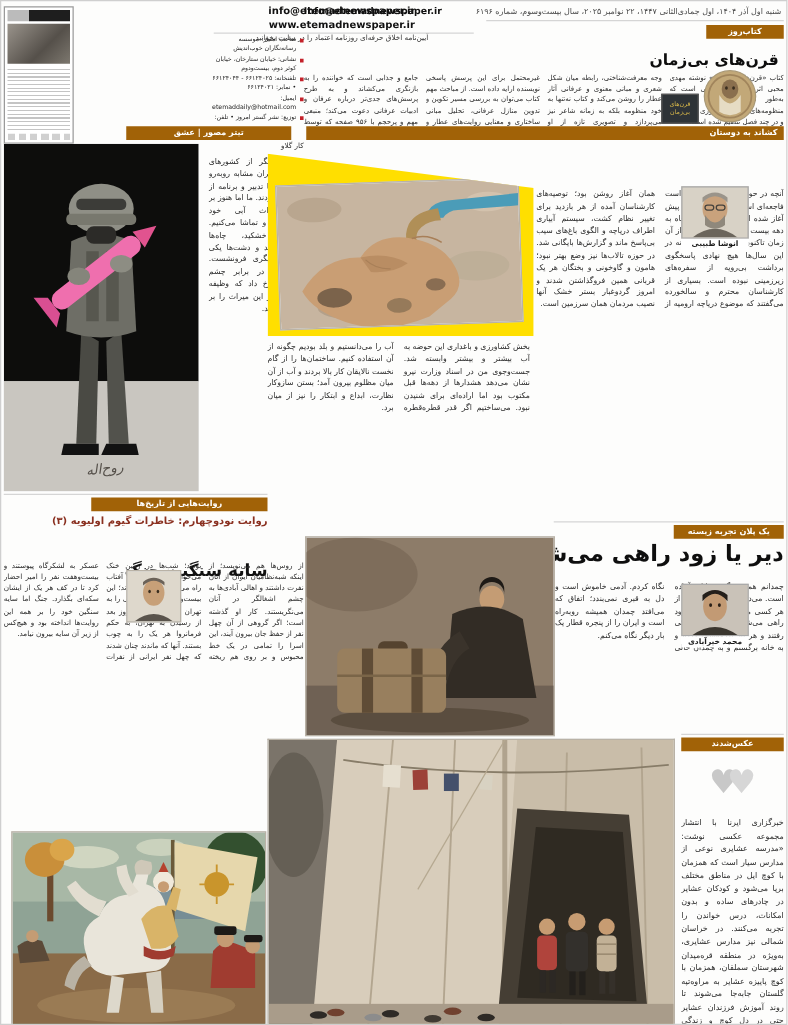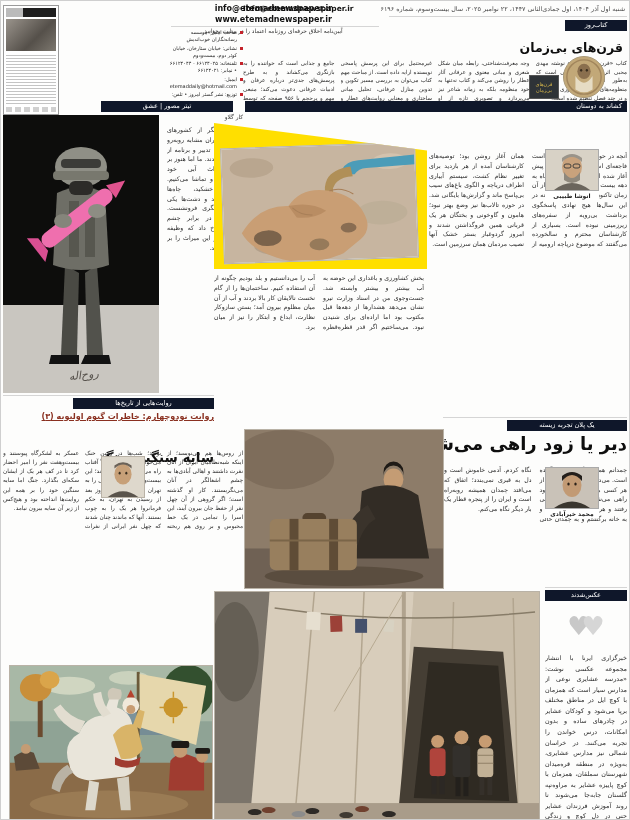--- a/index.html
+++ b/index.html
@@ -4,21 +4,21 @@
 <style>
   html,body{margin:0;padding:0;background:#e9e9e9;}
   .page{
     position:relative;width:630px;height:820px;margin:0 auto;
     background:#fdfdfc;overflow:hidden;direction:rtl;
     font-family:"DejaVu Sans",sans-serif;color:#1c1c1c;
     border:1px solid #cfcfcf;box-sizing:border-box;
   }
   .abs{position:absolute;box-sizing:border-box;}
   .red-tag{
-    background:#0f172a;color:#fff;font-size:6.5px;font-weight:normal;
+    background:#a16207;color:#fff;font-size:6.5px;font-weight:bold;
     height:11px;line-height:11px;padding:0 5px;overflow:hidden;white-space:nowrap;
   }
   .tiny{
     font-size:6.2px;line-height:1.58;text-align:justify;color:#2a2a2a;
     overflow:hidden;
   }
   .cols2{column-count:2;column-gap:8px;}
   .cols3{column-count:3;column-gap:6px;}
   .hline{height:1px;background:#d5d5d5;}
   .dateline{font-size:6.4px;color:#4a4a4a;white-space:nowrap;margin-left:26px;}
@@ -180,21 +180,21 @@
         <path d="M116 92 l18 8 l-18 8 z" fill="#e1538f"></path>
       </g>
       <ellipse cx="60" cy="106" rx="9" ry="7" fill="#85857b"></ellipse>
       <ellipse cx="94" cy="96" rx="9" ry="7" fill="#8d8d83"></ellipse>
       <text x="96" y="262" font-size="11" fill="#55504a" transform="rotate(-6 96 262)" font-style="italic">روح‌اله</text>
     </svg>
   </div>
 
   <div class="abs hline" style="top:394px;left:2px;width:211px;"></div>
   <div class="abs red-tag" style="top:397px;left:72px;width:141px;text-align:center;">روایت‌هایی از تاریخ‌ها</div>
-  <div class="abs kicker" style="top:411px;left:2px;width:211px;text-decoration:underline;">روایت نودوچهارم: خاطرات گیوم اولیویه (۳)</div>
+  <div class="abs kicker" style="top:411px;left:2px;width:211px;">روایت نودوچهارم: خاطرات گیوم اولیویه (۳)</div>
   <div class="abs subhead" style="top:448px;left:2px;width:211px;">سایه سنگین جنگ</div>
   <div class="abs tiny cols3" style="top:448px;left:2px;width:240px;height:212px;font-size:5.8px;">از روس‌ها هم می‌نویسد؛ از اینکه شبه‌نظامیان ایران از آنان نفرت داشتند و اهالی آبادی‌ها به چشم اشغالگر در آنان می‌نگریستند. کار او گذشته است؛ اگر گروهی از آن چهل نفر از حفظ جان بیرون آیند، این اسرا را تمامی در یک خط محبوس و بر روی هم ریخته بودند؛ شب‌ها در زمین خنک می‌خوابیدند و روزها در آفتاب راه می‌رفتند. حلاجی کردند؛ این بیست‌وهفت نفر اصلاحچی را به تهران فرستادند و چند روز بعد از رسیدن به تهران، به حکم فرمانروا هر یک را به چوب بستند. آنها که ماندند چنان شدند که چهل نفر ایرانی از نفرات عسکر به لشکرگاه پیوستند و بیست‌وهفت نفر را امیر احضار کرد تا در کف هر یک از ایشان سکه‌ای بگذارد. جنگ اما سایه سنگین خود را بر همه این روایت‌ها انداخته بود و هیچ‌کس از زیر آن سایه بیرون نیامد.</div>
 
   <div class="abs figure" style="top:455px;left:100px;width:44px;height:42px;">
     <svg viewBox="0 0 44 42">
       <rect width="44" height="42" fill="#ded8cc"></rect>
       <path d="M6 42 Q22 30 38 42 Z" fill="#5a544c"></path>
       <ellipse cx="22" cy="18" rx="9" ry="11" fill="#c7a078"></ellipse>
       <path d="M13 12 Q22 4 31 12 L31 9 Q22 2 13 9 Z" fill="#6b6258"></path>
       <ellipse cx="18.5" cy="17" rx="1.1" ry="1.4" fill="#3a2e1f"></ellipse>
@@ -241,21 +241,21 @@
       <circle cx="122" cy="40" r="8.5" fill="#f0e9da"></circle>
       <circle cx="122" cy="44" r="4.5" fill="#c79c72"></circle>
       <path d="M118 32 L122 24 L126 32 Z" fill="#b5432f"></path>
       <path d="M106 92 Q120 100 132 92 L130 100 Q118 106 106 100 Z" fill="#a03c30"></path>
       <path d="M4 92 Q14 84 24 88 L30 104 L6 106 Z" fill="#5c4a38"></path>
       <circle cx="16" cy="84" r="5" fill="#c49c74"></circle>
     </svg>
   </div>
 
   <div class="abs hline" style="top:416px;right:2px;width:184px;"></div>
-  <div class="abs red-tag" style="top:419px;right:2px;width:120px;text-align:center;">یک پلان تجربه زیسته</div>
+  <div class="abs red-tag" style="top:419px;right:2px;width:88px;text-align:center;">یک پلان تجربه زیسته</div>
   <div class="abs headline-lived" style="top:432px;right:2px;width:200px;">دیر یا زود راهی می‌شوم</div>
   <div class="abs tiny cols2" style="top:464px;right:2px;width:183px;height:122px;">چمدانم همیشه گوشه اتاق آماده است. می‌دانم این مکان را بهتر از هر کسی می‌فهمم اما دیر یا زود راهی می‌شوم. دوستانم یکی‌یکی رفتند و هر بار بدرقه‌شان کردم و به خانه برگشتم و به چمدان خالی نگاه کردم. آدمی خاموش است و دل به قبری نمی‌بندد؛ اتفاق که می‌افتد چمدان همیشه روبه‌راه است و ایران را از پنجره قطار یک بار دیگر نگاه می‌کنم.</div>
 
   <div class="abs author-wrap" style="top:466px;right:30px;">
     <div class="ph">
       <svg viewBox="0 0 52 40">
         <rect width="52" height="40" fill="#c9c2b8"></rect>
         <path d="M8 40 Q26 27 44 40 Z" fill="#3a362f"></path>
         <ellipse cx="26" cy="17" rx="9.5" ry="12" fill="#c29a74"></ellipse>
         <path d="M16 13 Q26 1 36 13 L36 8 Q26 0 16 8 Z" fill="#241f1b"></path>

